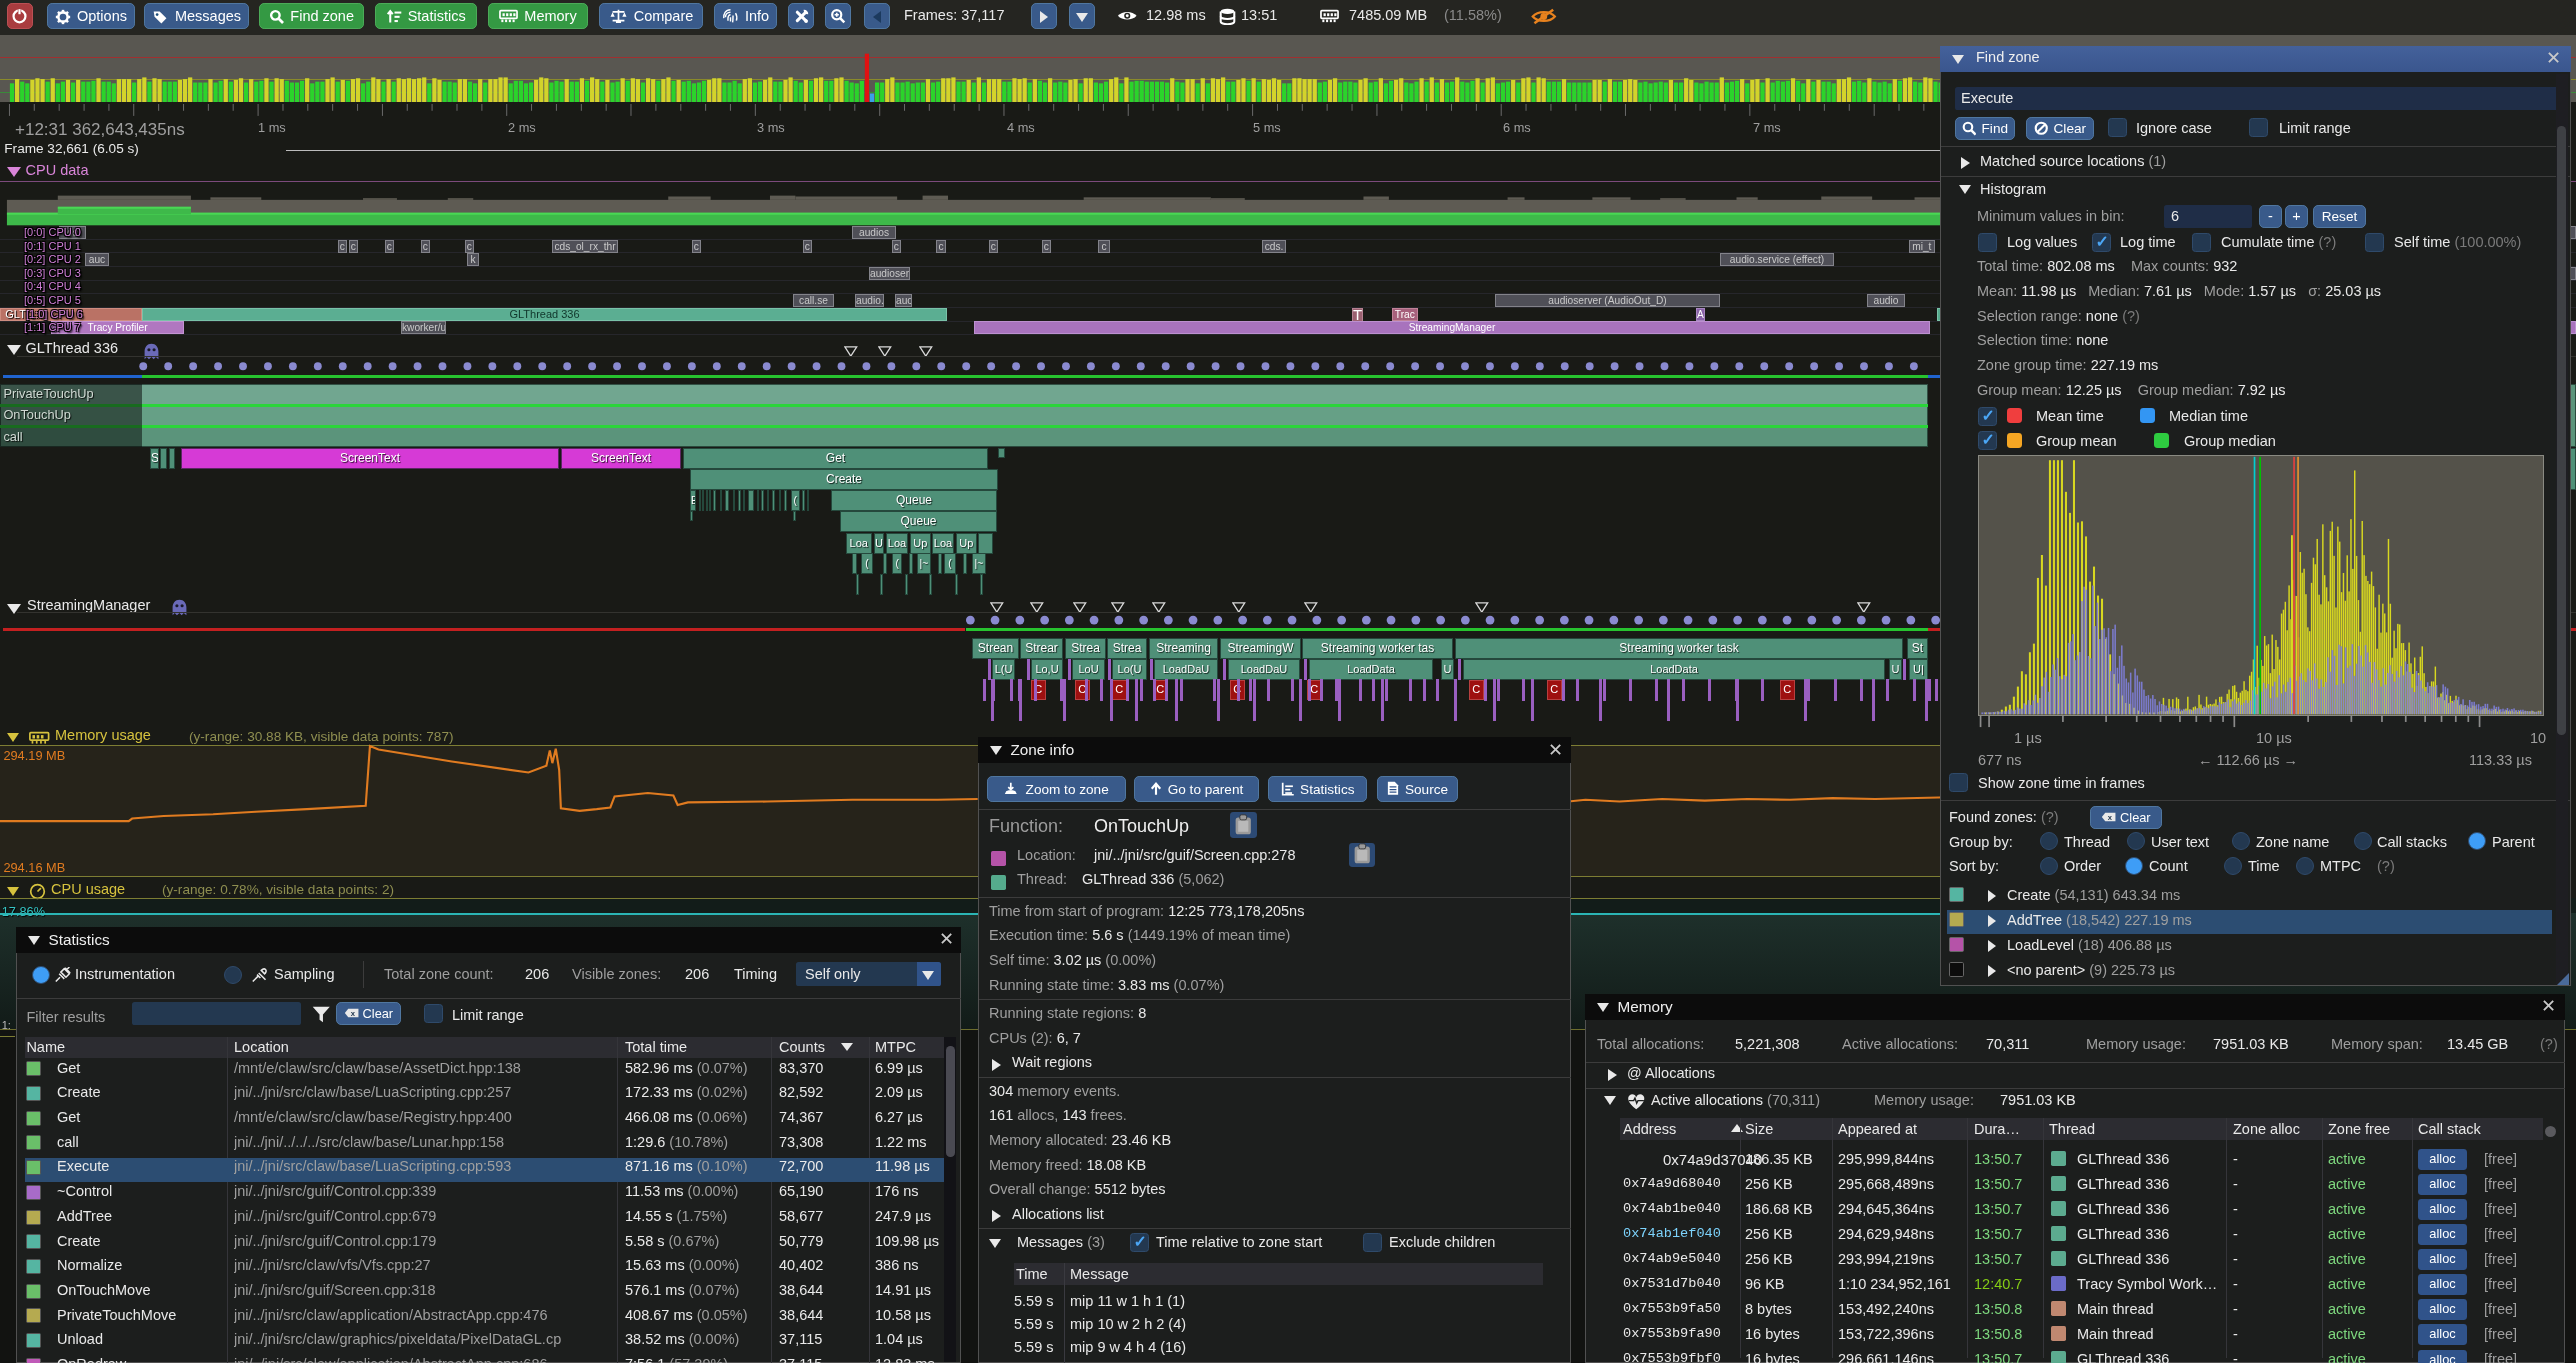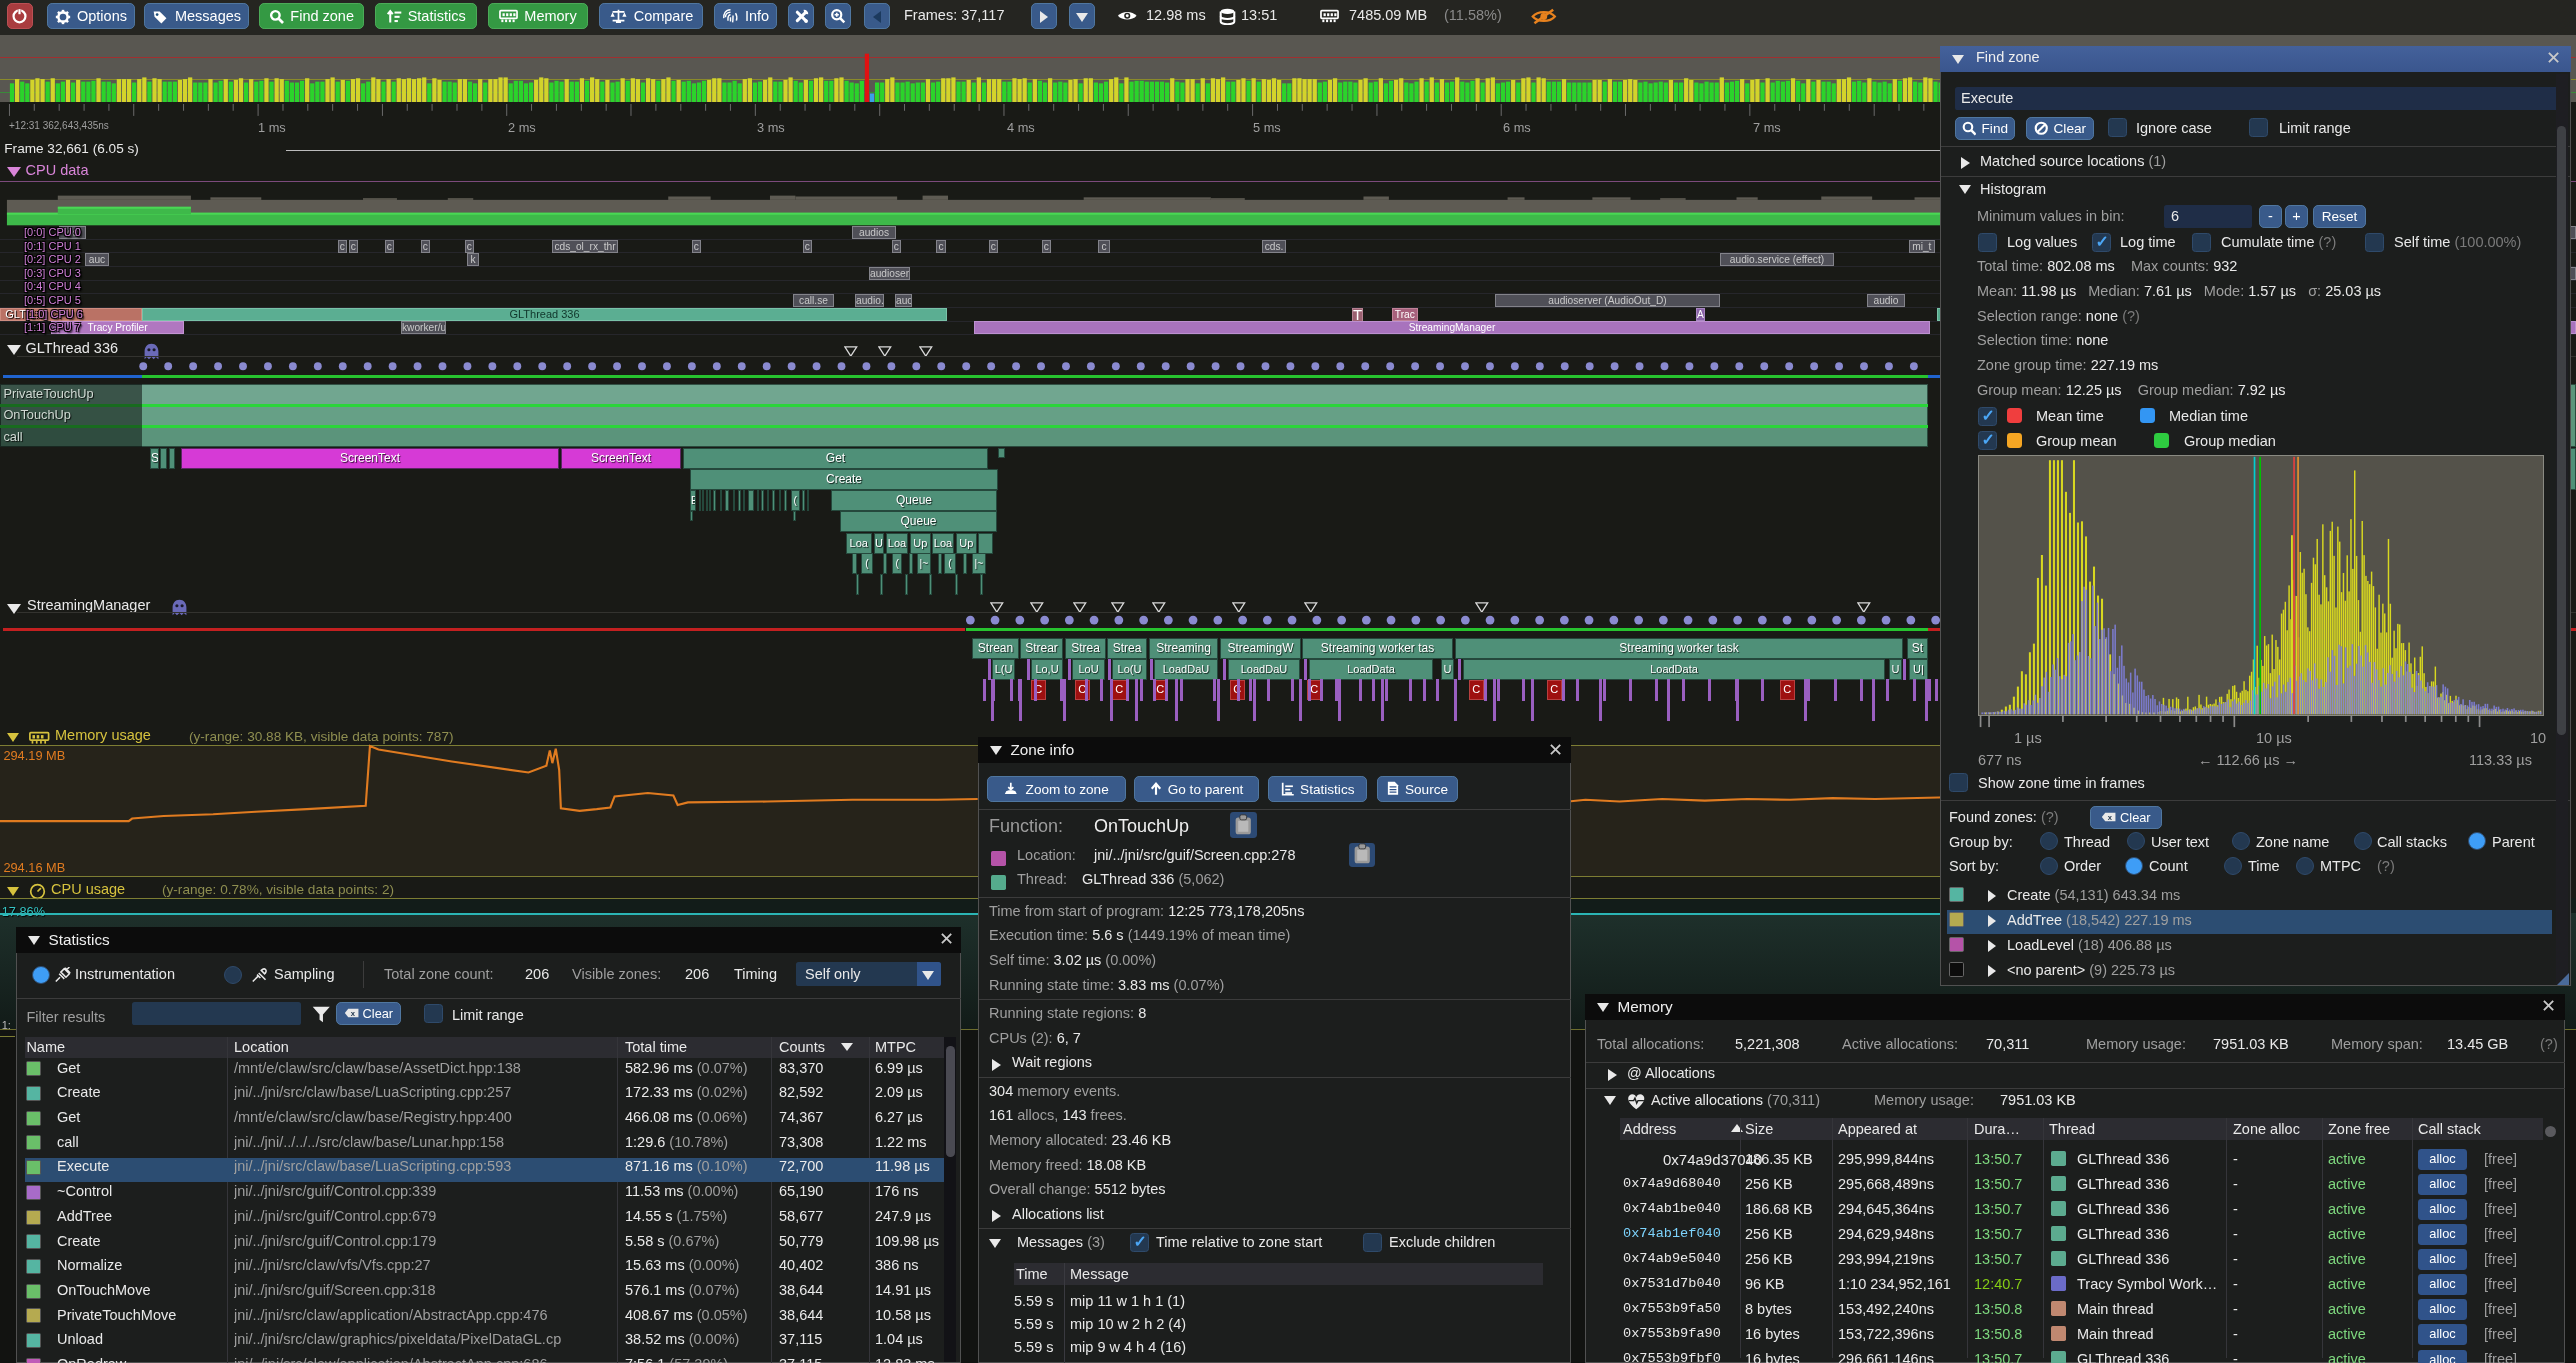--- a/index.html
+++ b/index.html
@@ -722,21 +722,21 @@
     <rect x="2054.5" y="0" width="1.2" height="14" fill="#686868"></rect>
     <rect x="2083.8" y="0" width="1.2" height="8" fill="#686868"></rect>
     <rect x="2113.0" y="0" width="1.2" height="8" fill="#686868"></rect>
     <rect x="2142.2" y="0" width="1.2" height="8" fill="#686868"></rect>
     <rect x="2171.5" y="0" width="1.2" height="8" fill="#686868"></rect>
     <rect x="2200.8" y="0" width="1.2" height="14" fill="#686868"></rect>
     <rect x="2230.0" y="0" width="1.2" height="8" fill="#686868"></rect>
     <rect x="2259.2" y="0" width="1.2" height="8" fill="#686868"></rect>
     <rect x="2288.5" y="0" width="1.2" height="8" fill="#686868"></rect>
   </svg>
-<div class="lbl g" style="left:9px;top:120px;font-size:10px">+12:31 362,643,435ns</div>
+<div class="lbl g" style="left:15px;top:120px;font-size:17px">+12:31 362,643,435ns</div>
 <div class="lbl g" style="left:258px;top:120px;font-size:12.8px">1 ms</div>
 <div class="lbl g" style="left:508px;top:120px;font-size:12.8px">2 ms</div>
 <div class="lbl g" style="left:757px;top:120px;font-size:12.8px">3 ms</div>
 <div class="lbl g" style="left:1007px;top:120px;font-size:12.8px">4 ms</div>
 <div class="lbl g" style="left:1253px;top:120px;font-size:12.8px">5 ms</div>
 <div class="lbl g" style="left:1503px;top:120px;font-size:12.8px">6 ms</div>
 <div class="lbl g" style="left:1753px;top:120px;font-size:12.8px">7 ms</div>
 <div class="lbl w" style="left:4.3px;top:141px;font-size:13.6px">Frame 32,661 (6.05 s)</div>
 <div class="a" style="left:286px;top:150px;width:1662px;height:0.9px;background:#bcbcbc"></div>
 <div class="a" style="left:6.8px;top:167px;width:0;height:0;border-left:7.7px solid transparent;border-right:7.7px solid transparent;border-top:10.2px solid #d985d9"></div>

